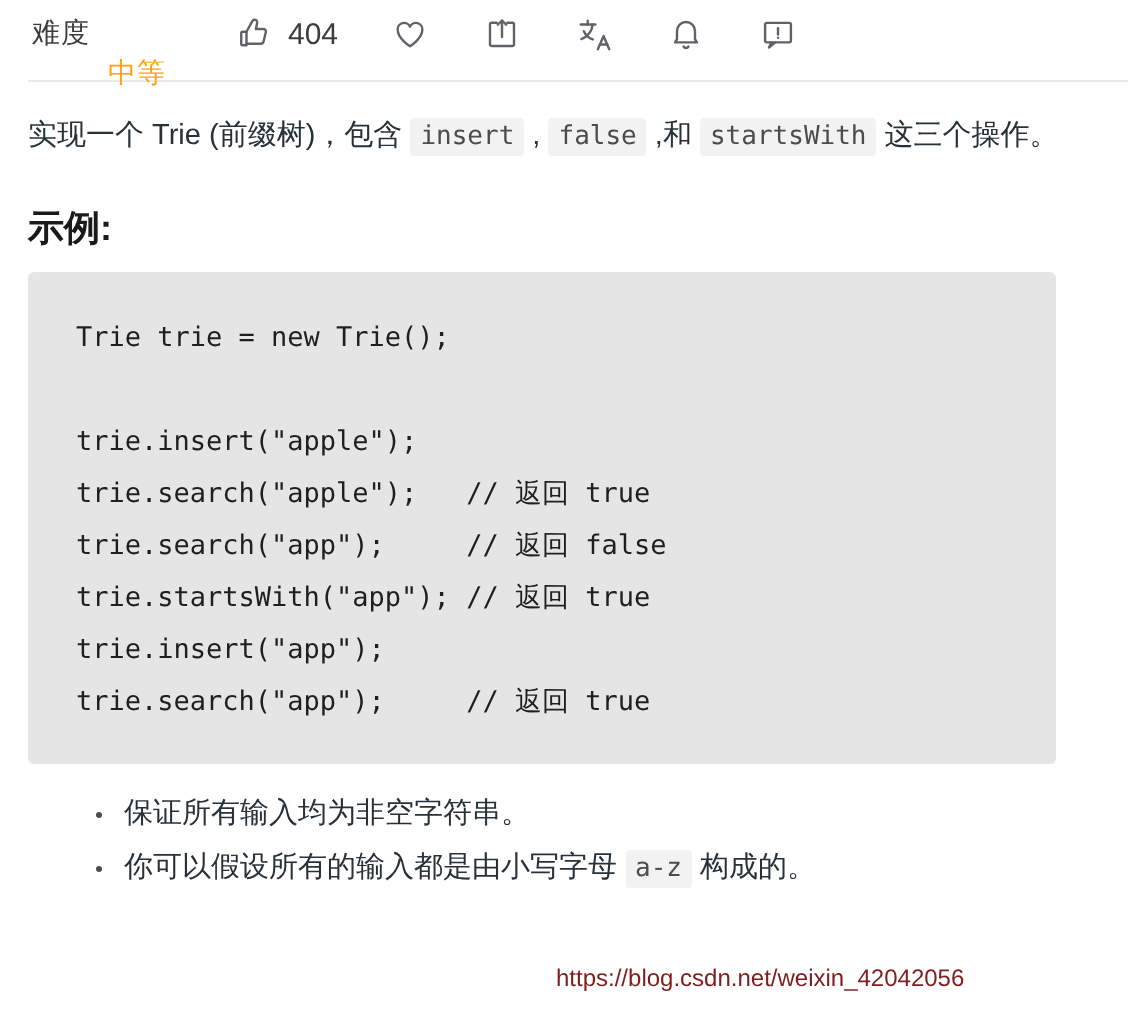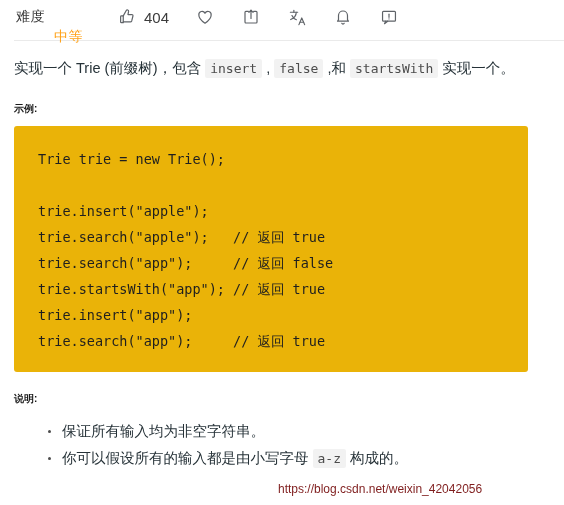--- a/index.html
+++ b/index.html
@@ -76,31 +76,31 @@
     font-family: "DejaVu Sans Mono", "Liberation Mono", monospace;
     font-size: 13px;
     background: #f2f2f2;
     color: #4c4c4c;
     padding: 2px 5px;
     border-radius: 2px;
     white-space: nowrap;
     margin-top: 44px;
   }
   .section-title {
-    font-size: 10px;
+    font-size: 18px;
     font-weight: bold;
     color: #1a1a1a;
     margin: 20px 0 0 0;
   }
 
   
   .code-block {
     margin-top: 10px;
     margin-right: 20px;
-    background: #eab308;
+    background: #e5e5e5;
     border-radius: 3px;
     padding: 20px 0 18px 24px;
   }
   .code-line {
     font-family: "DejaVu Sans Mono", "Liberation Mono", monospace;
     font-size: 13.5px;
     line-height: 26px;
     color: #1f1f1f;
     white-space: pre;
     min-height: 26px;
@@ -208,36 +208,35 @@
         <path d="M12 14.4v.1"></path>
       </svg>
     </span>
   </div>
 </div>
 
 <div class="divider"></div>
 
 <div class="content">
 
-  <p class="paragraph"><span>实现一个 Trie (前缀树)，包含 </span><code class="inline">insert</code><span> , </span><code class="inline">false</code><span> ,和 </span><code class="inline">startsWith</code><span> 实现一个。</span></p>
+  <p class="paragraph"><span>实现一个 Trie (前缀树)，包含 </span><code class="inline">insert</code><span> , </span><code class="inline">false</code><span> ,和 </span><code class="inline">startsWith</code><span> 这三个操作。</span></p>
 
   <div class="section-title">示例:</div>
 
   <div class="code-block">
     <div class="code-line">Trie trie = new Trie();</div>
     <div class="code-line"></div>
     <div class="code-line">trie.insert("apple");</div>
     <div class="code-line">trie.search("apple");   // 返回 true</div>
     <div class="code-line">trie.search("app");     // 返回 false</div>
     <div class="code-line">trie.startsWith("app"); // 返回 true</div>
     <div class="code-line">trie.insert("app");</div>
     <div class="code-line">trie.search("app");     // 返回 true</div>
   </div>
 
-  <div class="section-title">说明:</div>
 
   <ul class="bullet-list">
     <li class="bullet-item"><span>保证所有输入均为非空字符串。</span></li>
     <li class="bullet-item"><span>你可以假设所有的输入都是由小写字母 </span><code class="inline">a-z</code><span> 构成的。</span></li>
   </ul>
 
 </div>
 
 <div class="watermark">https://blog.csdn.net/weixin_42042056</div>
 

